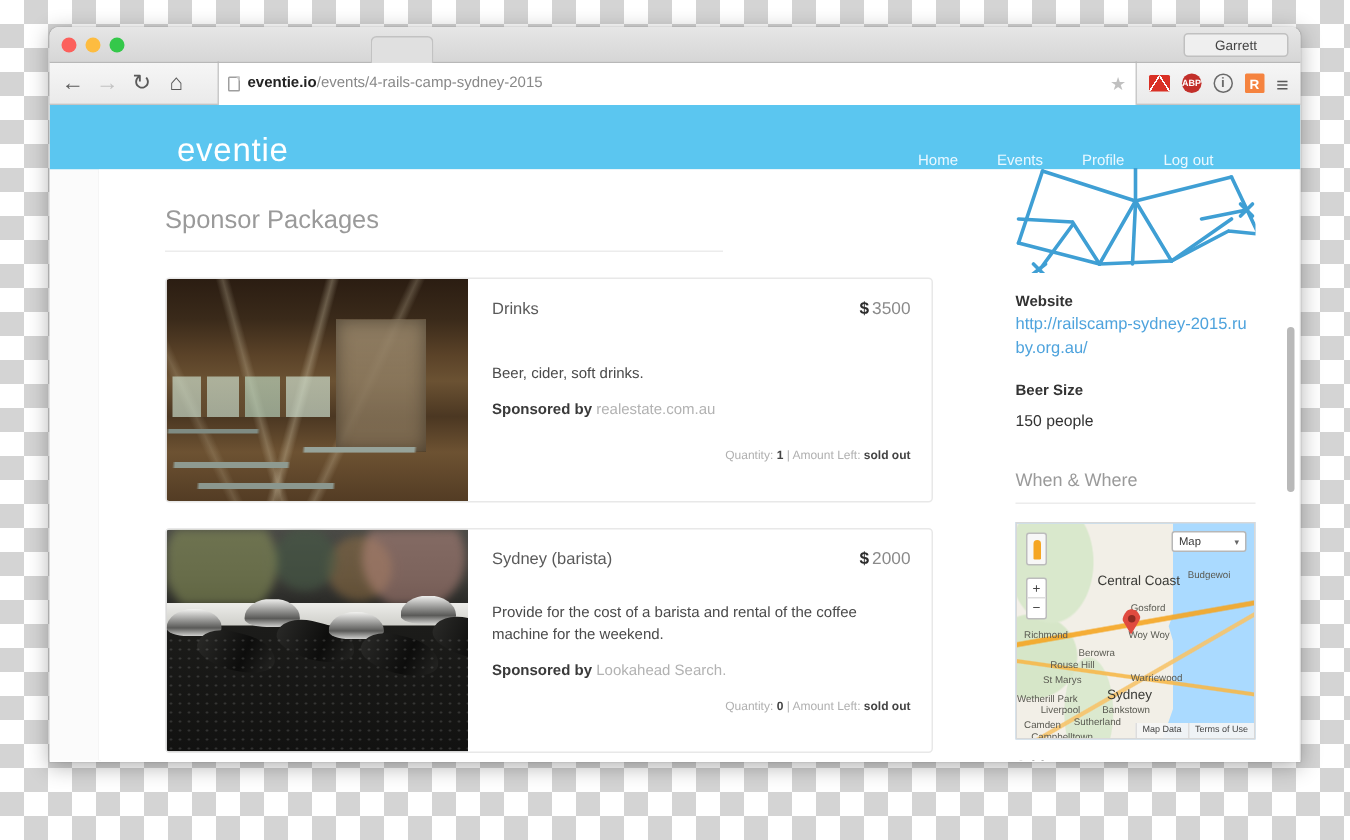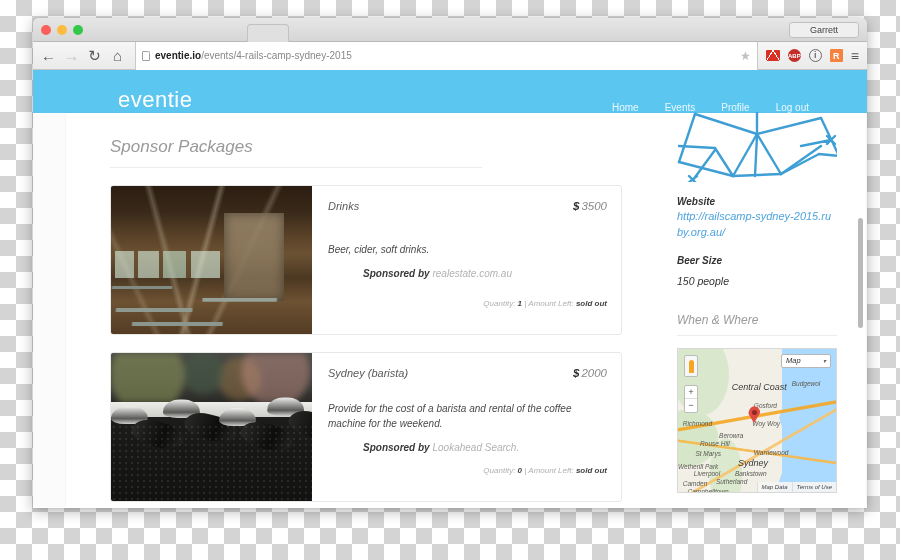--- a/index.html
+++ b/index.html
@@ -121,21 +121,21 @@
 
   .omnibox {
     flex: 1 1 auto;
     height: 19px;
     background: #ffffff;
     border: 1px solid #c9c9c9;
     border-radius: 2px;
     display: flex; align-items: center;
     padding: 16px 6px;
     gap: 5px;
-    margin-left: 2px;
+    margin-left: 12px;
   }
   .page-doc-icon {
     width: 8px; height: 10px;
     background: #ffffff;
     border: 1px solid #9e9e9e;
     border-radius: 1px;
     position: relative;
     flex: 0 0 auto;
   }
   .page-doc-icon::after {
@@ -219,21 +219,20 @@
   .site-nav a {
     color: #eaf8ff; font-size: 10px;
     text-decoration: none; cursor: pointer;
   }
 
   
   .page-body {
     position: relative;
     height: 428px;
     background: #fbfbfb;
-    font-style: italic;
   }
   .content-card {
     position: absolute;
     left: 33px; top: 0;
     width: 800px;
     bottom: 0;
     background: #ffffff;
     box-shadow: 0 0 1px rgba(0,0,0,0.12);
   }
 
@@ -359,21 +358,21 @@
   .pkg-price { font-size: 11.5px; color: #8a8a8a; }
   .pkg-price .cur { color: #2e2e2e; font-weight: bold; margin-right: 2px; }
   .pkg-desc {
     font-size: 10px; color: #4a4a4a;
     line-height: 1.5;
     margin-top: 30px;
     max-width: 270px;
   }
   .pkg-sponsor {
     font-size: 10px; color: #3a3a3a;
-    margin-top: 11px; font-weight: bold; margin-left: 35px;
+    margin-top: 11px; font-weight: bold;
   }
   .pkg-sponsor span { color: #b2b2b2; font-weight: normal; }
   .pkg-meta {
     position: absolute;
     right: 14px; bottom: 26px;
     font-size: 8px; color: #b0b0b0;
   }
   .pkg-meta b { color: #444; }
 
   

